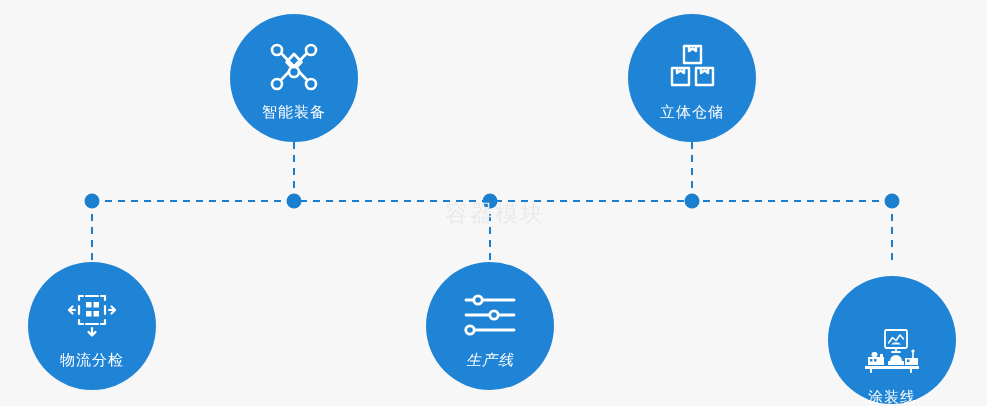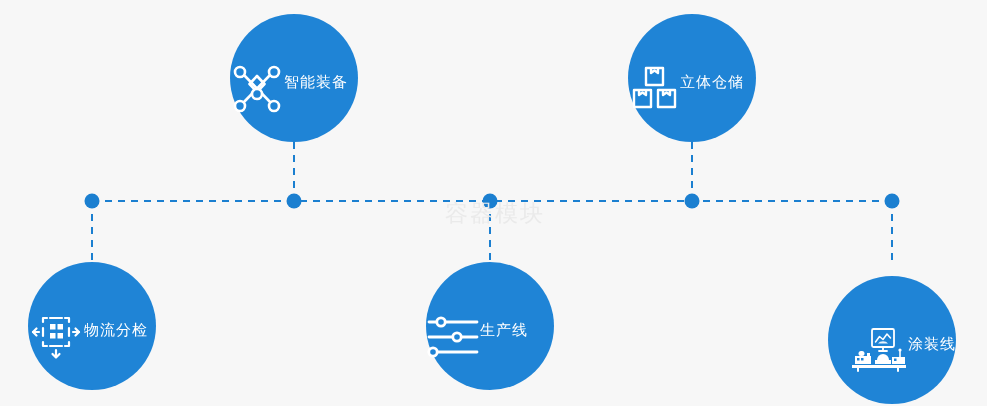--- a/index.html
+++ b/index.html
@@ -43,20 +43,21 @@
     white-space: nowrap;
   }
   
   .node {
     position: absolute;
     width: 128px;
     height: 128px;
     border-radius: 50%;
     background: #1f84d6;
     display: flex;
+    flex-direction: column;
     align-items: center;
     justify-content: flex-start;
     box-sizing: border-box;
   }
   .node .icon-wrap {
     height: 62px;
     display: flex;
     align-items: center;
     justify-content: center;
     margin-top: 22px;
@@ -67,21 +68,21 @@
     font-size: 15px;
     letter-spacing: 1px;
     line-height: 1;
     white-space: nowrap;
     font-weight: 400;
   }
   
   .n-top-1  { left: 230px; top: 14px; }
   .n-top-2  { left: 628px; top: 14px; }
   .n-bot-1  { left: 28px;  top: 262px; }
-  .n-bot-2  { left: 426px; top: 262px; }
+  .n-bot-2  { left: 426px; top: 262px; font-style: italic; }
   .n-bot-3  { left: 828px; top: 276px; justify-content: flex-end; }
 </style>
 </head>
 <body>
 
 <div id="stage">
 
   <svg class="connector-layer" viewBox="0 0 987 406" width="987" height="406">
 
     <line x1="92" y1="201" x2="892" y2="201" stroke="#1b7fd0" stroke-width="2" stroke-dasharray="7 6"></line>

